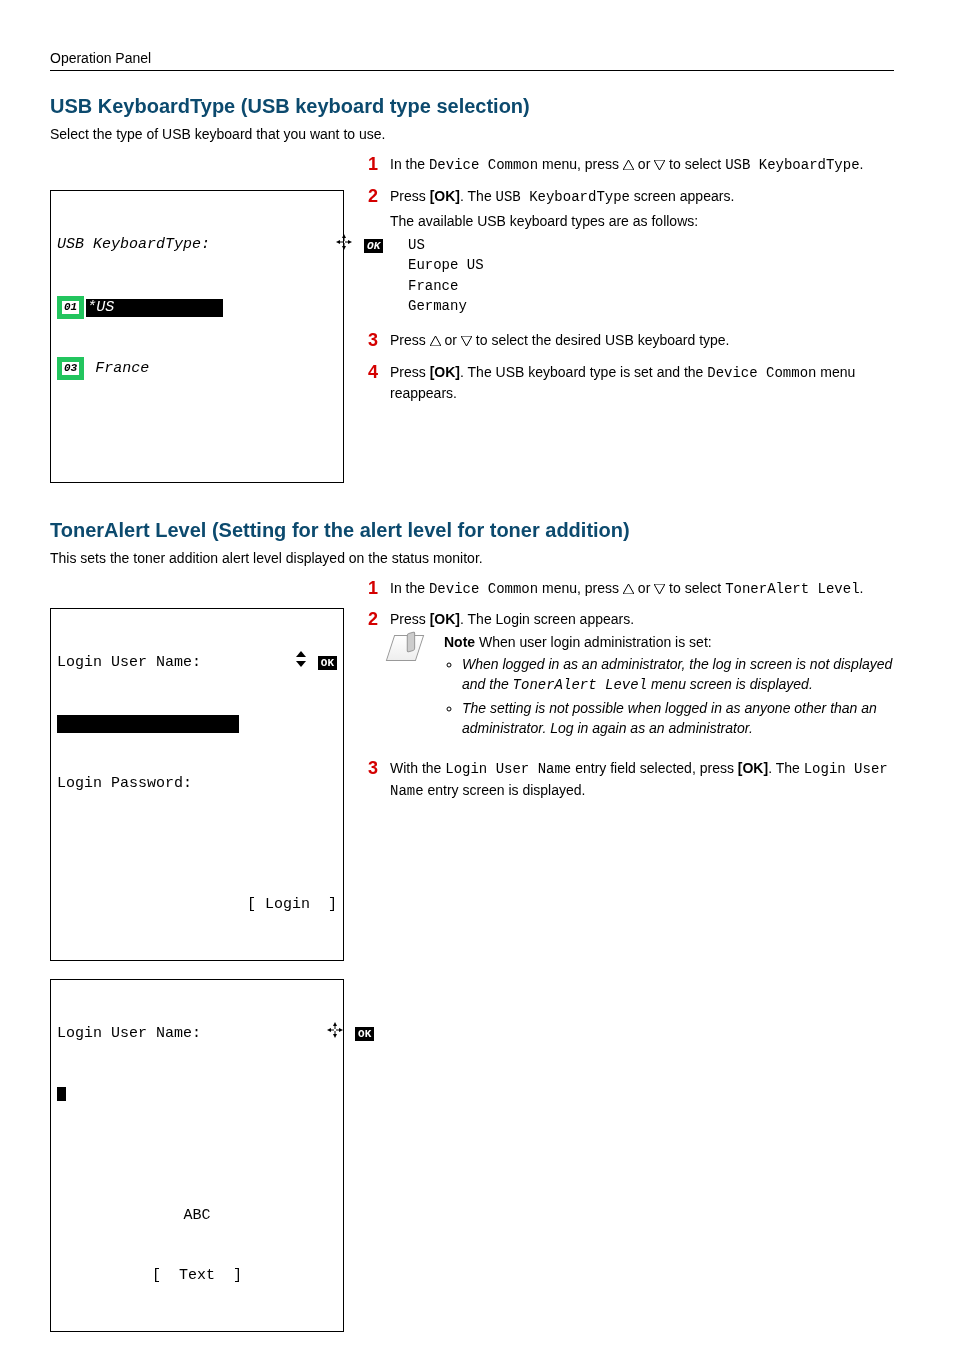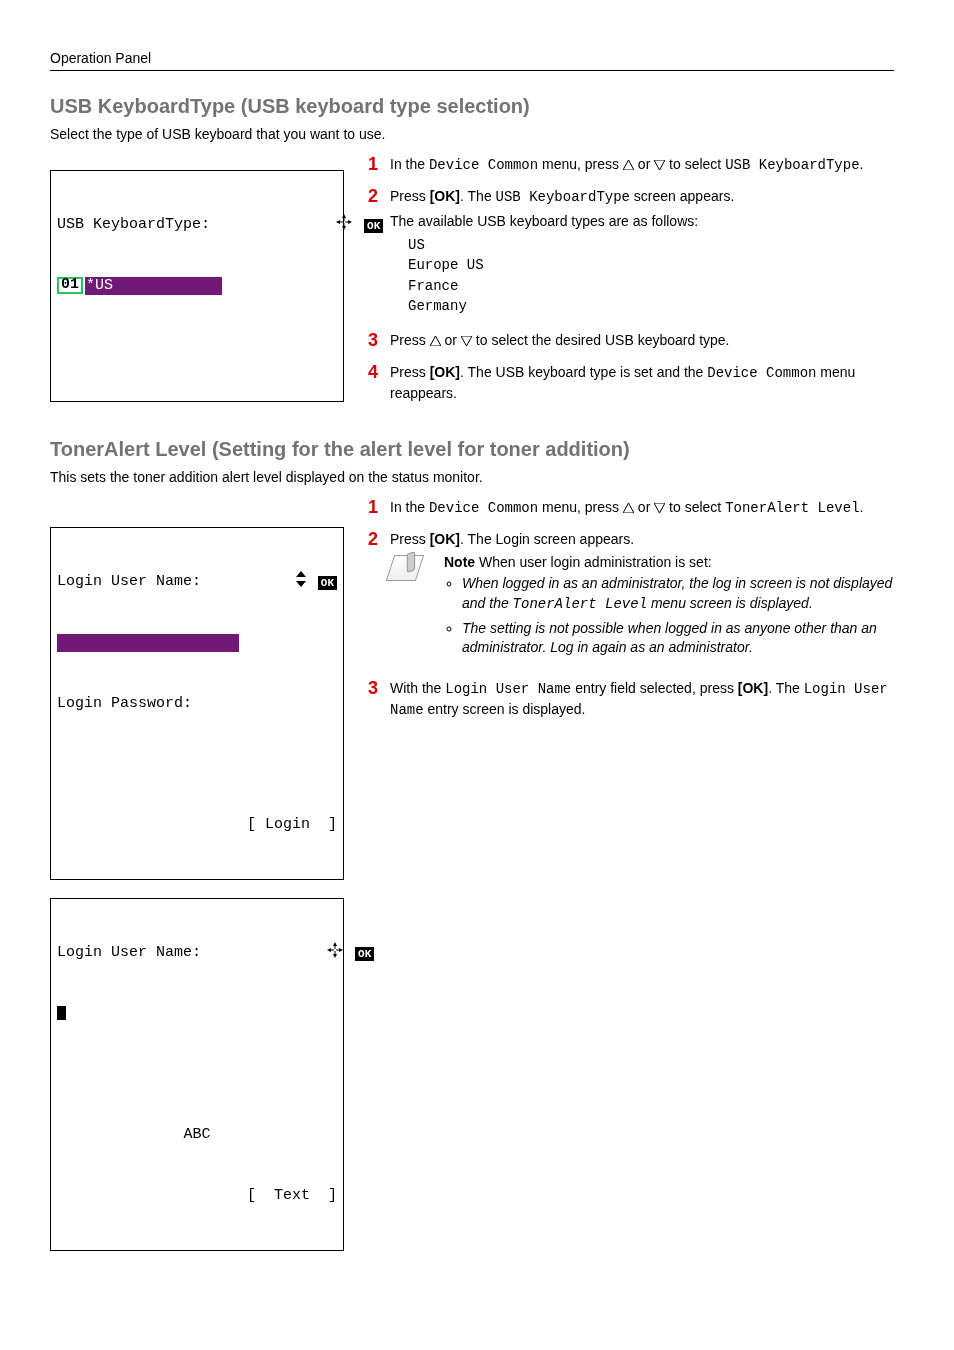--- a/index.html
+++ b/index.html
@@ -22,21 +22,21 @@
   .header-section-label {
     font-size: 14px;
     margin-bottom: 4px;
   }
   .header-rule {
     border: none;
     border-top: 1px solid #000;
     margin: 0 0 24px 0;
   }
   h2.section-title {
-    color: #737373;
+    color: #0c4a6e;
     font-size: 20px;
     font-weight: bold;
     margin: 18px 0 8px 0;
   }
   .intro {
     font-size: 14px;
     margin: 0 0 12px 0;
   }
   .two-col {
     display: flex;
@@ -55,31 +55,31 @@
     width: 280px;
     padding: 4px 6px;
     line-height: 1.35;
     font-size: 15px;
     white-space: pre;
     margin: 10px 0 18px 0;
     position: relative;
   }
   .lcd .line { display:block; height: 20px; }
   .lcd .inv {
-    background: #701a75;
+    background: #000000;
     color: #fff;
     display: inline-block;
     padding: 0 1px;
     height: 18px;
     line-height: 18px;
   }
   .lcd .boxed {
-    border: 2px solid #22c55e;
+    border: 5px solid #22c55e;
     padding: 0 2px;
-    font-size: 15px;
+    font-size: 11px;
     font-weight: bold;
     display: inline-block;
     line-height: 12px;
     height: 13px;
     vertical-align: 1px;
     margin-right: 2px;
   }
   .lcd .cursor {
     display: inline-block;
     width: 9px;
@@ -167,34 +167,35 @@
 
   <div class="header-section-label">Operation Panel</div>
   <hr class="header-rule">
 
   <h2 class="section-title">USB KeyboardType (USB keyboard type selection)</h2>
   <p class="intro">Select the type of USB keyboard that you want to use.</p>
 
   <div class="two-col">
     <div class="left-col">
 
-      <div class="lcd" style="margin-top:16px;">
+      <div class="lcd" style="margin-top:36px;font-style:italic;">
         <div class="title-row">
           <span class="title-text">USB KeyboardType:</span>
           <span class="icon-group">
             <span>
               <svg width="16" height="16" viewBox="0 0 16 16">
                   <path d="M8 0 L10 4 L6 4 Z M0 8 L4 6 L4 10 Z M8 16 L6 12 L10 12 Z M16 8 L12 10 L12 6 Z" fill="#000"></path>
                   <path d="M8 3 v4 M8 9 v4 M3 8 h4 M9 8 h4" stroke="#000"></path>
                 </svg>
             </span>
             <span class="ok-badge">OK</span>
           </span>
         </div>
         <span class="line"><span class="boxed">01</span><span class="inv"><span>*US</span>            </span></span>
+        <span class="line"><span class="boxed">03</span><span> France</span></span>
         <span class="line"></span>
       </div>
 
     </div>
     <div class="right-col">
       <ol class="step-list">
         <li>
           <div class="step-num">1</div>
           <div class="step-body">
             <span>In the </span><span class="mono">Device Common</span><span> menu, press </span><span class="tri-up"><svg width="11" height="10">
@@ -269,21 +270,21 @@
                   <path d="M8 0 L10 4 L6 4 Z M0 8 L4 6 L4 10 Z M8 16 L6 12 L10 12 Z M16 8 L12 10 L12 6 Z" fill="#000"></path>
                   <path d="M8 3 v4 M8 9 v4 M3 8 h4 M9 8 h4" stroke="#000"></path>
                 </svg>
             </span>
             <span class="ok-badge">OK</span>
           </span>
         </div>
         <span class="line"><span class="cursor"></span></span>
         <span class="line"></span>
         <span class="line" style="text-align:center;display:block;">ABC</span>
-        <span class="line" style="text-align:right;display:block;">[  Text  ]</span>
+        <span class="line" style="text-align:center;display:block;">[  Text  ]</span>
       </div>
 
     </div>
 
     <div class="right-col">
       <ol class="step-list">
         <li>
           <div class="step-num">1</div>
           <div class="step-body">
             <span>In the </span><span class="mono">Device Common</span><span> menu, press </span><span class="tri-up"><svg width="11" height="10">

